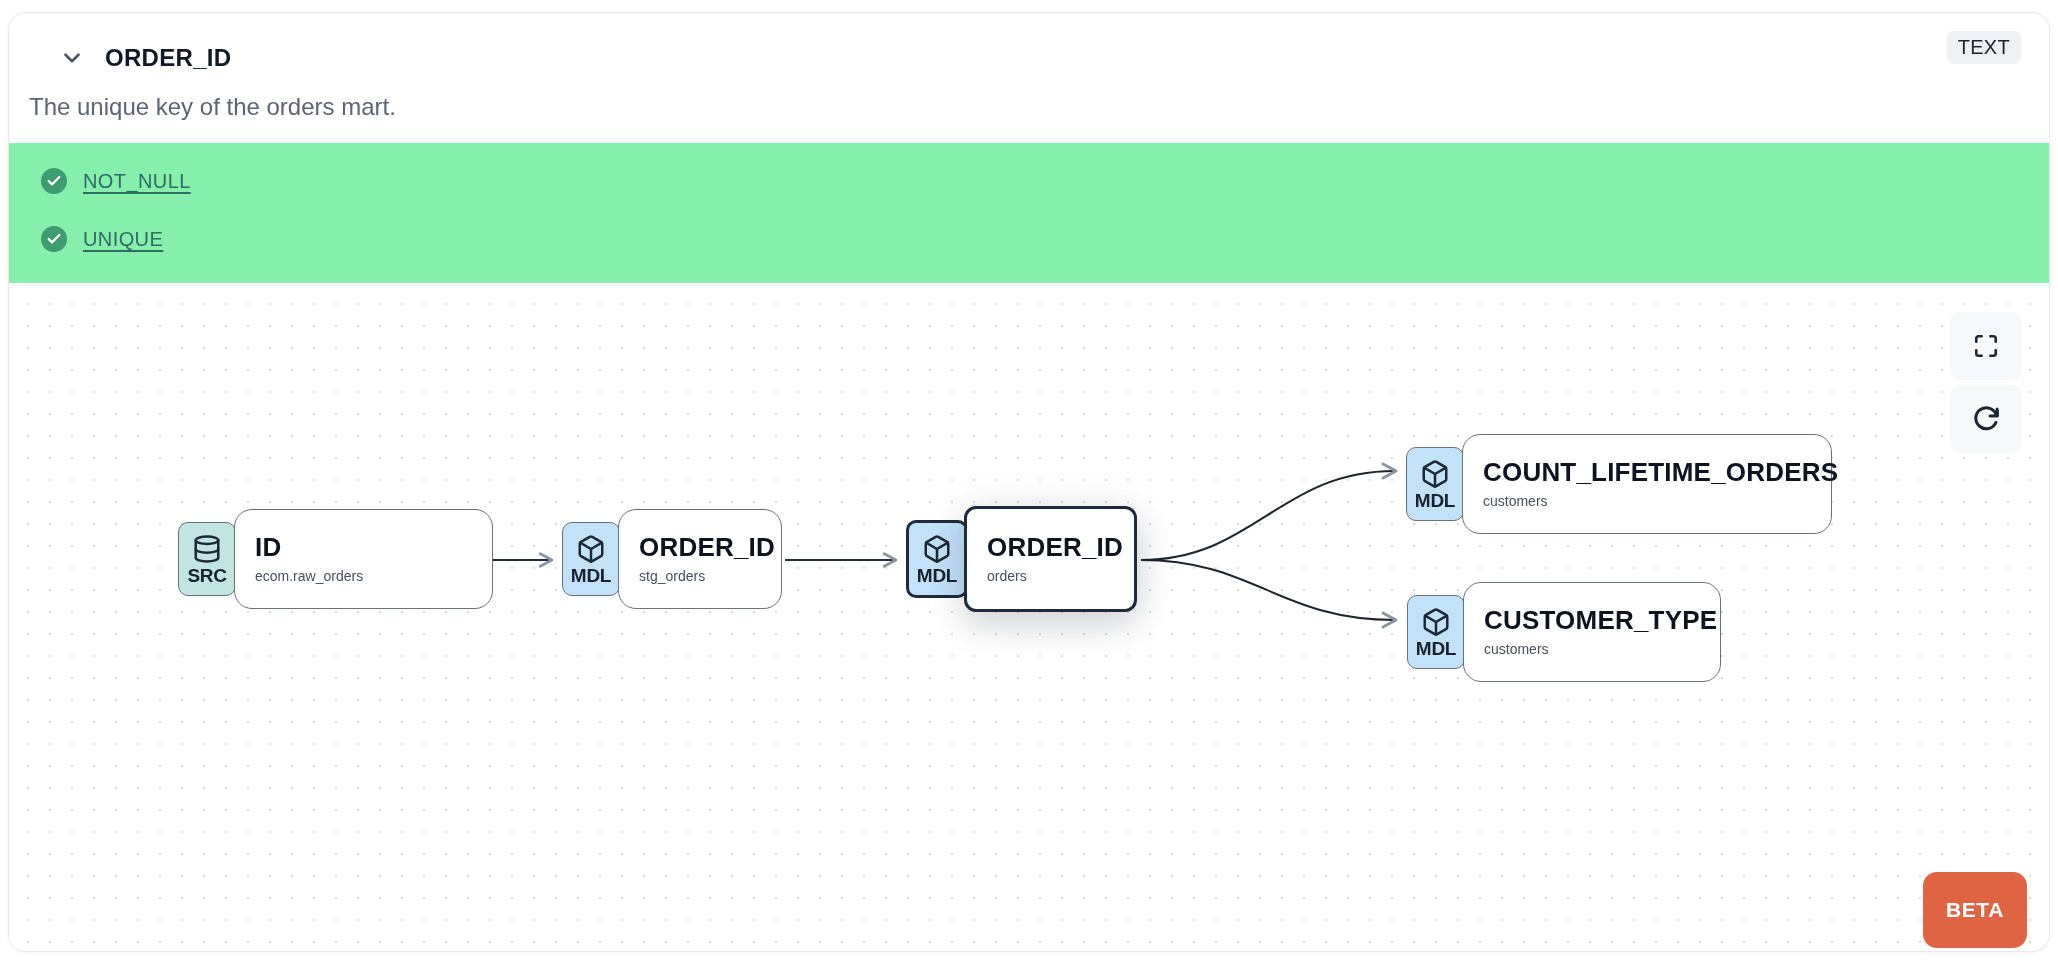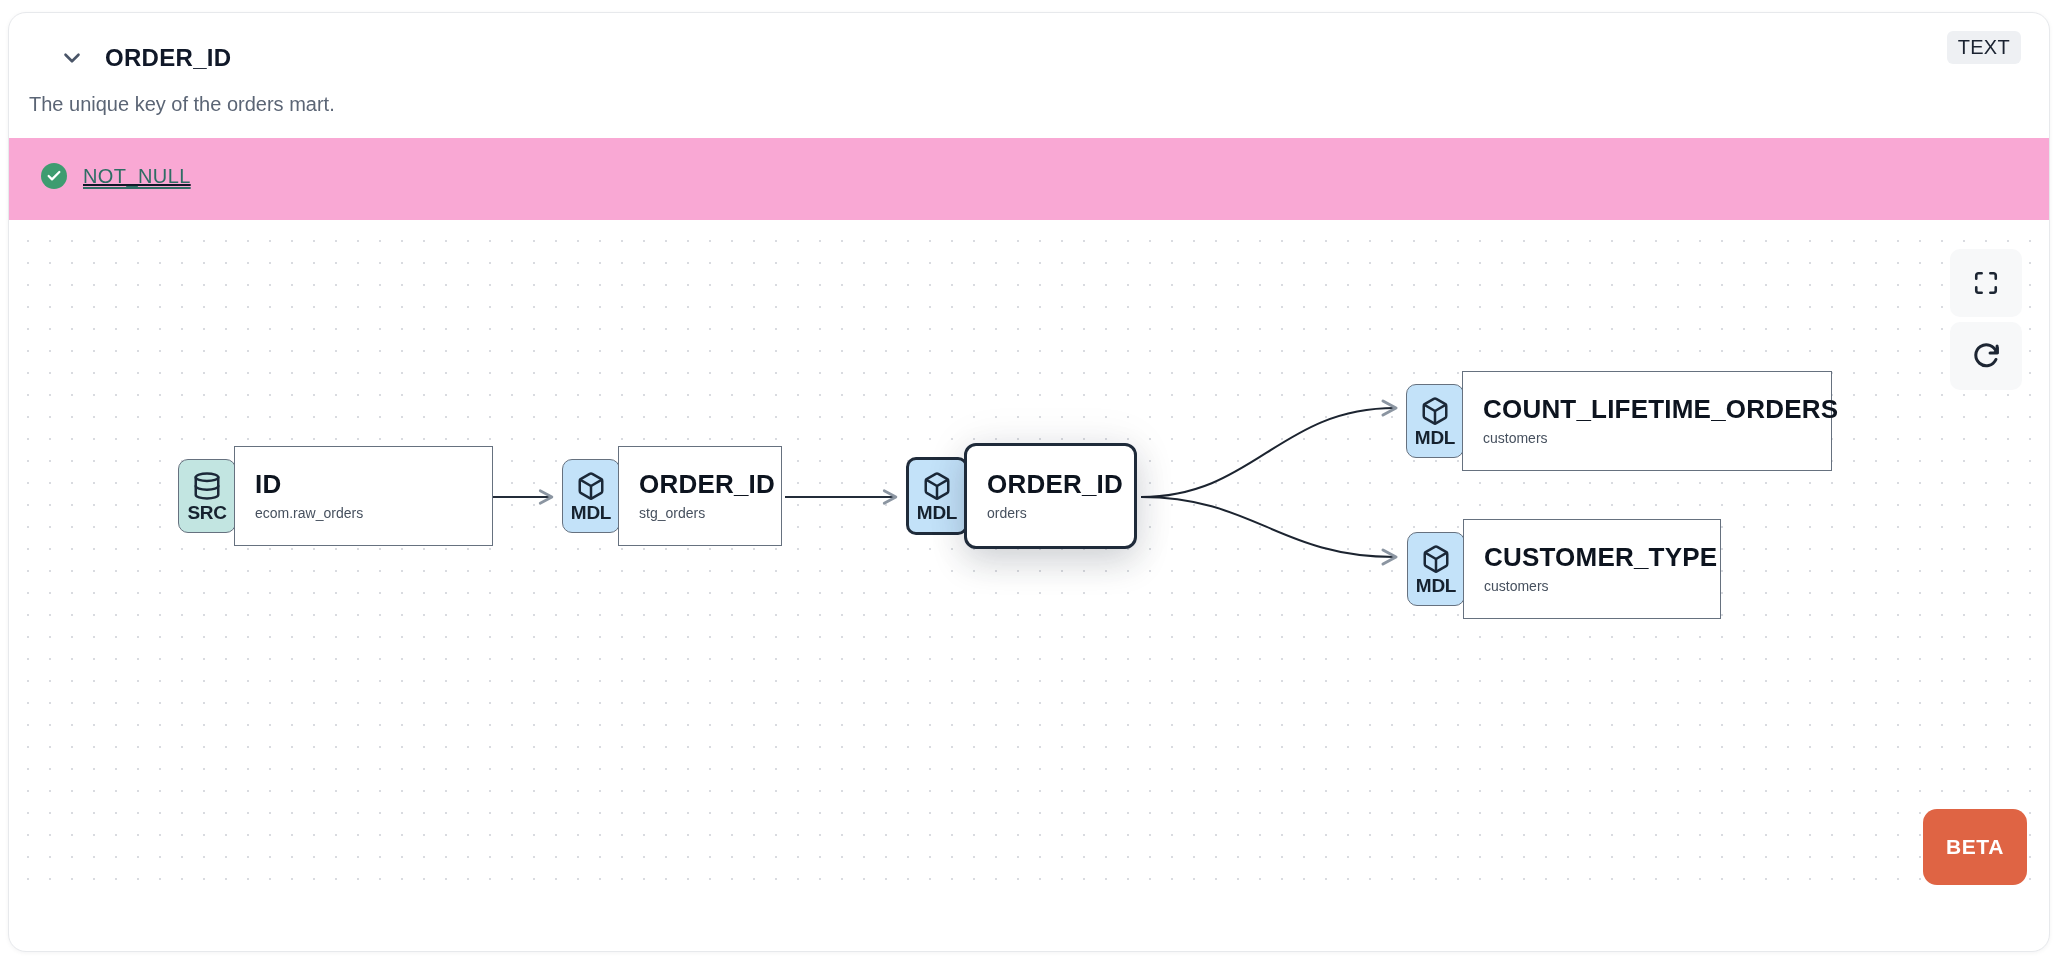--- a/index.html
+++ b/index.html
@@ -15,24 +15,24 @@
   
   .hdr { position: relative; padding: 30px 28px 0 48px; }
   .hdr-row { display: flex; align-items: center; gap: 18px; }
   .chev-btn { background: none; border: none; cursor: pointer; display: flex;
     align-items: center; padding: 2px; }
   .chev-btn svg { stroke: #4a5568; }
   .title { font-size: 24px; font-weight: 700; letter-spacing: .3px; color: #101828; }
   .type-badge { position: absolute; right: 28px; top: 18px; background: #eef0f3;
     color: #1a2230; font-size: 20px; font-weight: 500; padding: 5px 11px;
     border-radius: 6px; letter-spacing: .3px; text-align: center; }
-  .desc { padding: 20px 28px 22px 20px; font-size: 20px; color: #5b6575; }
-
-  
-  .tests { background: #f9a8d4; padding: 22px 0 28px 0; text-decoration: underline; }
+  .desc { padding: 20px 28px 22px 20px; font-size: 24px; color: #5b6575; }
+
+  
+  .tests { background: #86efac; padding: 22px 0 28px 0; }
   .test-row { display: flex; align-items: center; gap: 16px; padding: 0 0 0 32px;
     height: 32px; margin-bottom: 26px; }
   .test-row:last-child { margin-bottom: 0; }
   .check-circle { width: 26px; height: 26px; border-radius: 50%; background: #3E9C70;
     display: flex; align-items: center; justify-content: center; flex: 0 0 26px; }
   .test-link { font-size: 20px; font-weight: 500; letter-spacing: .4px;
     color: #2F6D64; text-decoration: underline; text-underline-offset: 4px;
     cursor: pointer; }
 
   
@@ -42,21 +42,21 @@
   .edges { position: absolute; left: 0; top: 0; pointer-events: none; }
 
   .node { position: absolute; display: flex; align-items: center; cursor: pointer; }
   .nbadge { width: 58px; height: 74px; border: 1.5px solid #66717f; border-radius: 10px;
     display: flex; flex-direction: column; align-items: center; justify-content: center;
     gap: 1px; z-index: 1; padding-top: 3px; }
   .nbadge.src { background: #C2E5E1; }
   .nbadge.mdl { background: #C3E2F9; }
   .nbadge svg { stroke: #1b2838; }
   .nbadge span { font-size: 19px; font-weight: 600; letter-spacing: -0.3px; color: #16222f; }
-  .ncard { background: #ffffff; border: 1.5px solid #66717f; border-radius: 0;
+  .ncard { background: #ffffff; border: 1.5px solid #66717f; border-radius: 18px;
     min-height: 100px; margin-left: -2px; z-index: 2; display: flex;
     flex-direction: column; justify-content: center; gap: 5px; padding: 12px 22px 14px 20px; }
   .ntitle { font-size: 26px; font-weight: 600; color: #0d141f; letter-spacing: .2px; white-space: nowrap; }
   .nsub { font-size: 14px; color: #46505e; white-space: nowrap; }
 
   .node.hl .nbadge { width: 62px; height: 78px; border: 3.5px solid #1f2b3a; }
   .node.hl .ncard { border: 3.5px solid #1f2b3a; border-radius: 12px; min-height: 106px;
     margin-left: -4px;
     box-shadow: 0 14px 34px rgba(23,35,52,.16), 0 0 46px rgba(23,35,52,.07); }
 
@@ -91,20 +91,28 @@
   <div class="desc">The unique key of the orders mart.</div>
 
   <div class="tests">
     <div class="test-row">
       <span class="check-circle">
         <svg width="16" height="16" viewBox="0 0 24 24" fill="none" stroke="#ffffff" stroke-width="3.4" stroke-linecap="round" stroke-linejoin="round">
             <polyline points="20 6 9 17 4 12"></polyline>
           </svg>
       </span>
       <a class="test-link">NOT_NULL</a>
+    </div>
+    <div class="test-row">
+      <span class="check-circle">
+        <svg width="16" height="16" viewBox="0 0 24 24" fill="none" stroke="#ffffff" stroke-width="3.4" stroke-linecap="round" stroke-linejoin="round">
+            <polyline points="20 6 9 17 4 12"></polyline>
+          </svg>
+      </span>
+      <a class="test-link">UNIQUE</a>
     </div>
   </div>
 
   <div class="canvas">
 
     <svg class="edges" width="2042" height="680" viewBox="0 0 2042 680">
       <defs>
         <marker id="arrow" viewBox="0 0 10 10" refX="7.5" refY="5" markerWidth="10" markerHeight="10" orient="auto">
           <path d="M1.5,1.5 L8,5 L1.5,8.5" fill="none" stroke="#8b95a1" stroke-width="1.5" stroke-linecap="round" stroke-linejoin="round"></path>
         </marker>

